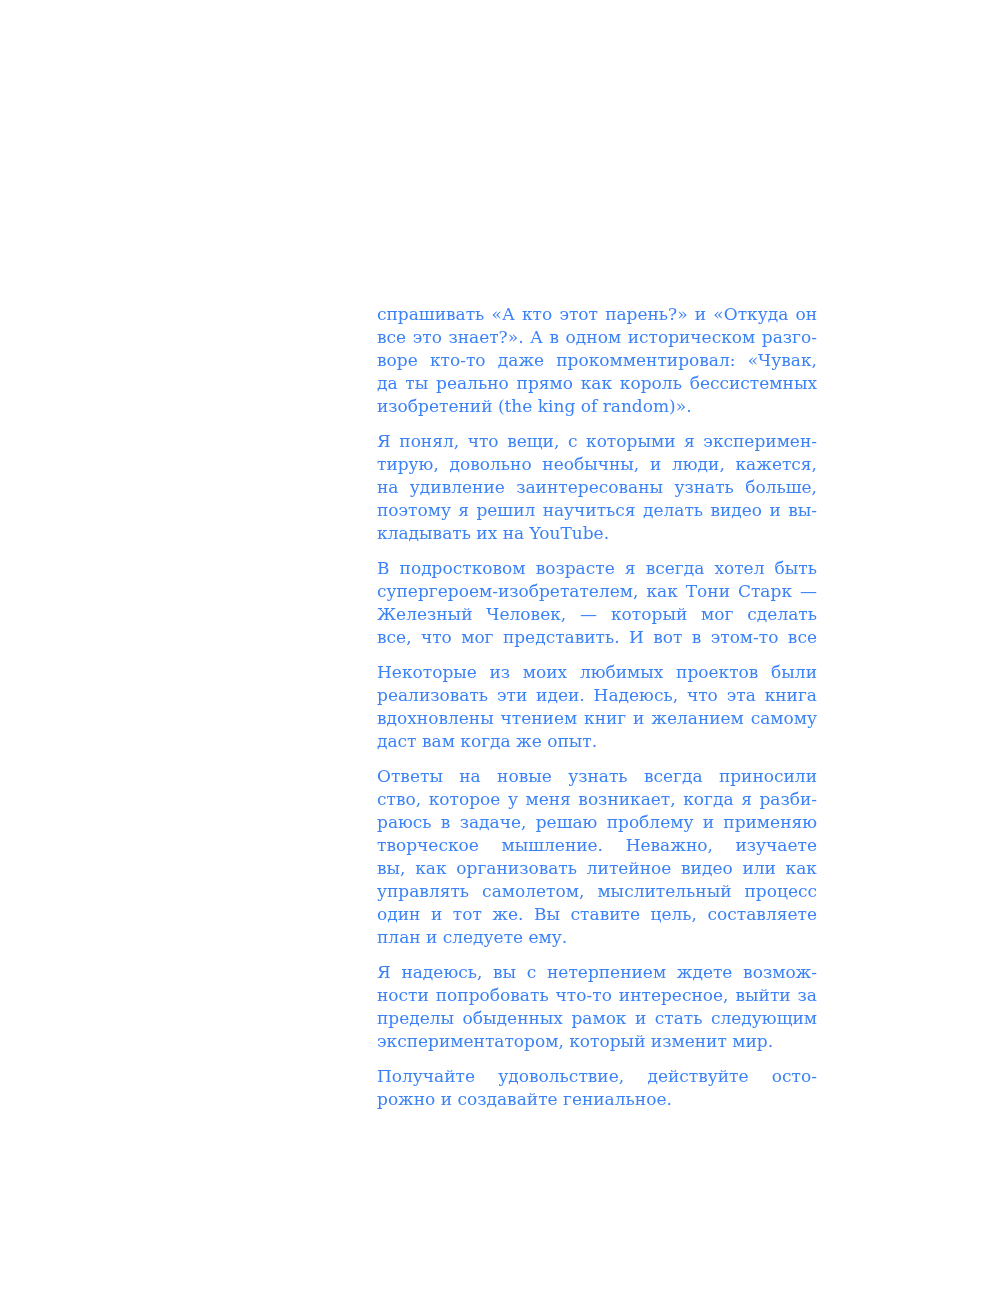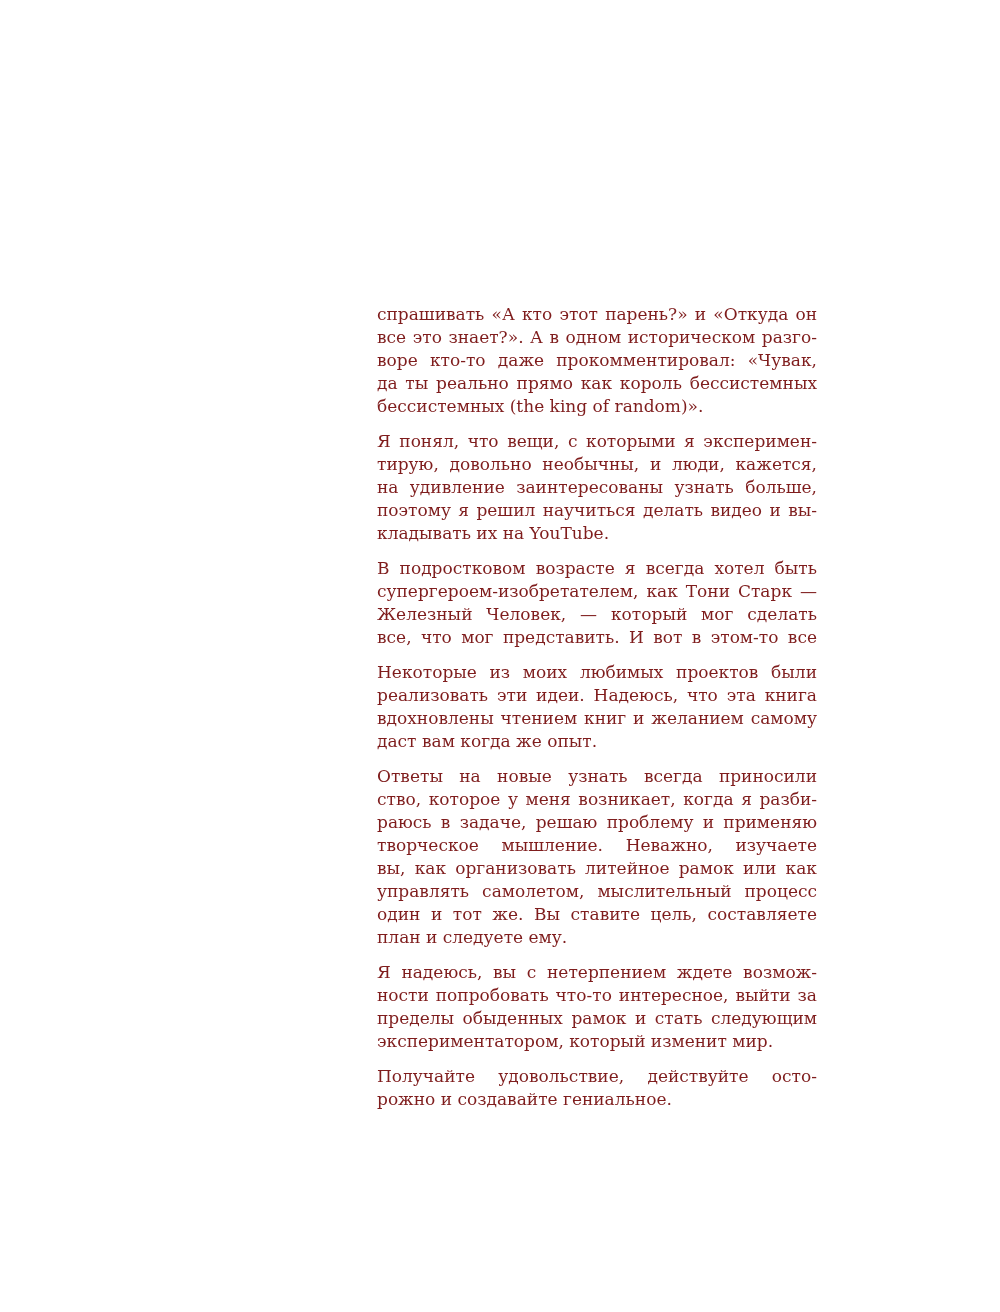--- a/index.html
+++ b/index.html
@@ -40,27 +40,27 @@
     white-space: normal;
   }
   .line.last {
     text-align-last: left;
   }
 </style>
 </head>
 <body style="background: rgb(255, 255, 255);">
 
 <div class="page">
-  <div class="text-column" id="text-column" style="color: #7f1d1d;">
+  <div class="text-column" id="text-column" style="color: #3b82f6;">
       <div class="paragraph">
         <div class="line">спрашивать «А кто этот парень?» и «Откуда он</div>
         <div class="line">все это знает?». А в одном историческом разго-</div>
         <div class="line">воре кто-то даже прокомментировал: «Чувак,</div>
         <div class="line">да ты реально прямо как король бессистемных</div>
-        <div class="line last">бессистемных (the king of random)».</div>
+        <div class="line last">изобретений (the king of random)».</div>
       </div>
       <div class="paragraph">
         <div class="line">Я понял, что вещи, с которыми я эксперимен-</div>
         <div class="line">тирую, довольно необычны, и люди, кажется,</div>
         <div class="line">на удивление заинтересованы узнать больше,</div>
         <div class="line">поэтому я решил научиться делать видео и вы-</div>
         <div class="line last">кладывать их на YouTube.</div>
       </div>
       <div class="paragraph">
         <div class="line">В подростковом возрасте я всегда хотел быть</div>
@@ -72,21 +72,21 @@
         <div class="line">Некоторые из моих любимых проектов были</div>
         <div class="line">реализовать эти идеи. Надеюсь, что эта книга</div>
         <div class="line">вдохновлены чтением книг и желанием самому</div>
         <div class="line last">даст вам когда же опыт.</div>
       </div>
       <div class="paragraph">
         <div class="line">Ответы на новые узнать всегда приносили</div>
         <div class="line">ство, которое у меня возникает, когда я разби-</div>
         <div class="line">раюсь в задаче, решаю проблему и применяю</div>
         <div class="line">творческое мышление. Неважно, изучаете</div>
-        <div class="line">вы, как организовать литейное рамок или как</div>
+        <div class="line">вы, как организовать литейное видео или как</div>
         <div class="line">управлять самолетом, мыслительный процесс</div>
         <div class="line">один и тот же. Вы ставите цель, составляете</div>
         <div class="line last">план и следуете ему.</div>
       </div>
       <div class="paragraph">
         <div class="line">Я надеюсь, вы с нетерпением ждете возмож-</div>
         <div class="line">ности попробовать что-то интересное, выйти за</div>
         <div class="line">пределы обыденных рамок и стать следующим</div>
         <div class="line last">экспериментатором, который изменит мир.</div>
       </div>

